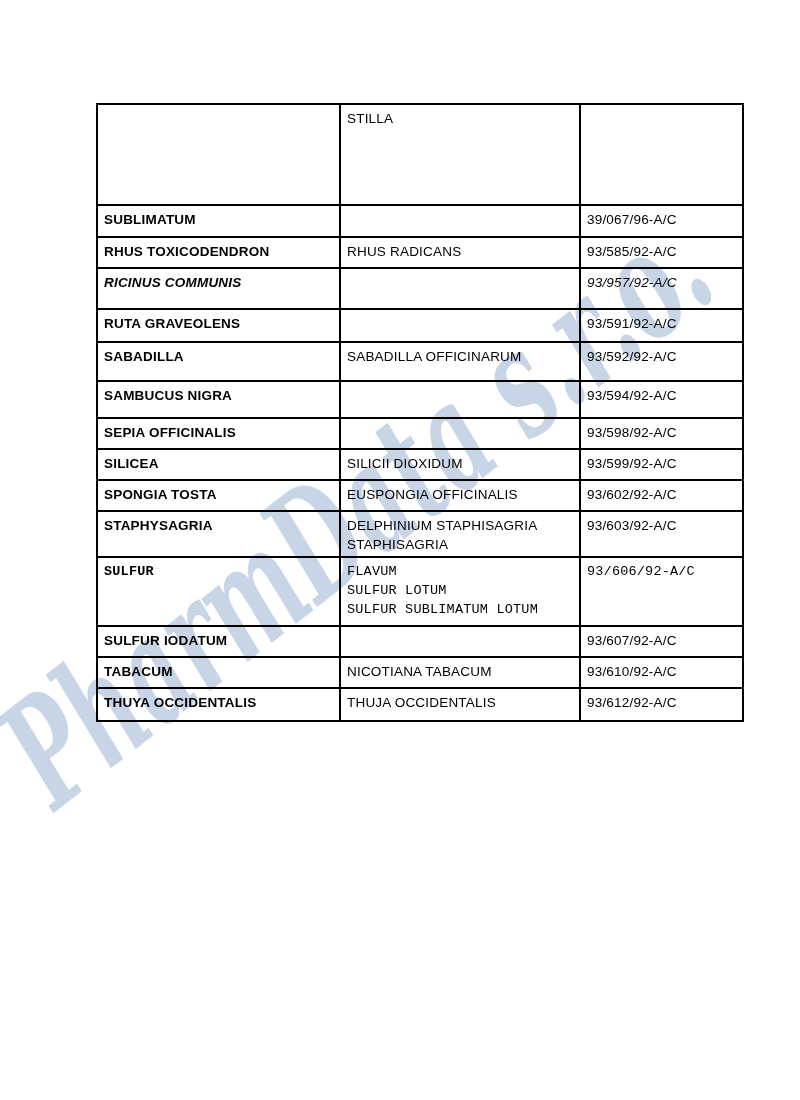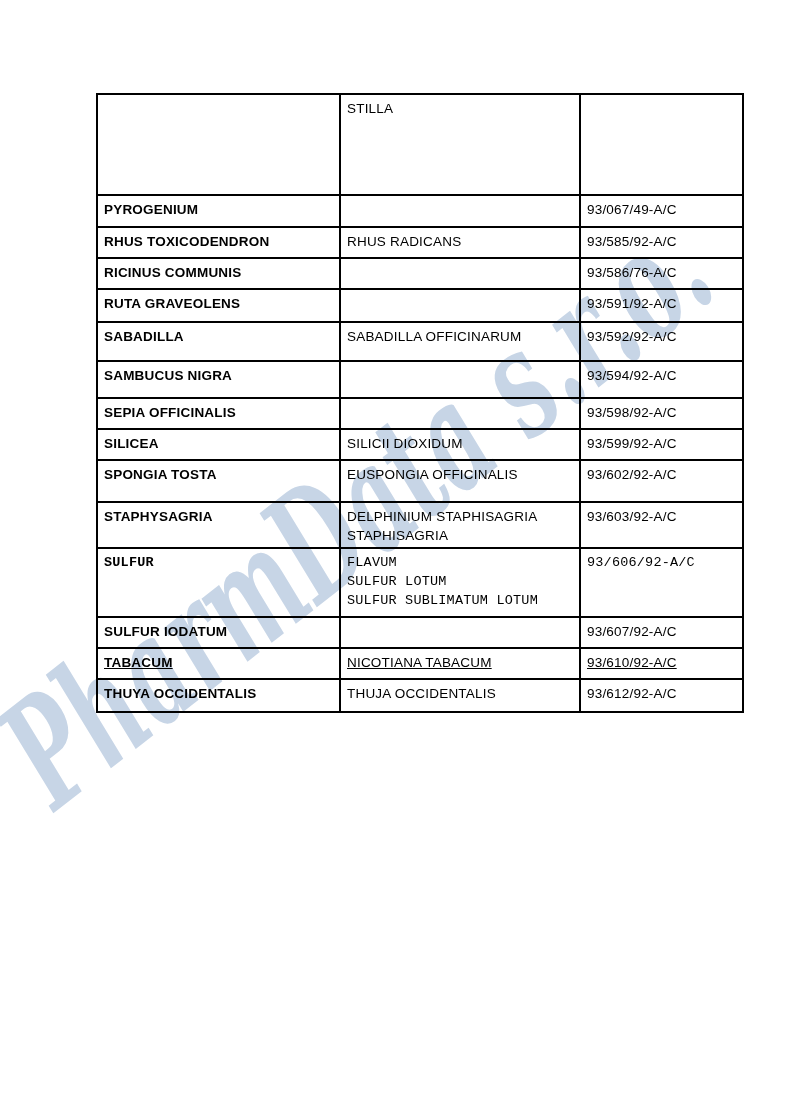--- a/index.html
+++ b/index.html
@@ -23,21 +23,21 @@
   .watermark-layer text {
     fill: #c7d5e6;
     font-family: "DejaVu Serif", serif;
     font-style: italic;
     font-weight: bold;
     font-size: 150px;
   }
   
   table.regtable {
     position: absolute;
-    left: 96px; top: 93px;
+    left: 96px; top: 103px;
     width: 620px;
     border-collapse: collapse;
     table-layout: fixed;
     background: transparent;
   }
   table.regtable td {
     border: 2px solid #000000;
     vertical-align: top;
     padding: 4px 6px 2px 6px;
     font-size: 13.5px;
@@ -62,33 +62,33 @@
   </svg>
 
   <table class="regtable">
     <tbody>
         <tr style="height: 101px;">
           <td class="col-name"></td>
           <td class="col-syn">STILLA</td>
           <td class="col-reg"></td>
         </tr>
         <tr style="height: 32px;">
-          <td class="col-name">PYROGENIUM</td>
+          <td class="col-name">SUBLIMATUM</td>
           <td class="col-syn"></td>
-          <td class="col-reg">93/067/49-A/C</td>
+          <td class="col-reg">39/067/96-A/C</td>
         </tr>
         <tr style="height: 31px;">
           <td class="col-name">RHUS TOXICODENDRON</td>
           <td class="col-syn">RHUS RADICANS</td>
           <td class="col-reg">93/585/92-A/C</td>
         </tr>
-        <tr style="height: 31px;">
+        <tr style="height: 41px; font-style: italic;">
           <td class="col-name">RICINUS COMMUNIS</td>
           <td class="col-syn"></td>
-          <td class="col-reg">93/586/76-A/C</td>
+          <td class="col-reg">93/957/92-A/C</td>
         </tr>
         <tr style="height: 33px;">
           <td class="col-name">RUTA GRAVEOLENS</td>
           <td class="col-syn"></td>
           <td class="col-reg">93/591/92-A/C</td>
         </tr>
         <tr style="height: 39px;">
           <td class="col-name">SABADILLA</td>
           <td class="col-syn">SABADILLA OFFICINARUM</td>
           <td class="col-reg">93/592/92-A/C</td>
@@ -101,21 +101,21 @@
         <tr style="height: 31px;">
           <td class="col-name">SEPIA OFFICINALIS</td>
           <td class="col-syn"></td>
           <td class="col-reg">93/598/92-A/C</td>
         </tr>
         <tr style="height: 31px;">
           <td class="col-name">SILICEA</td>
           <td class="col-syn">SILICII DIOXIDUM</td>
           <td class="col-reg">93/599/92-A/C</td>
         </tr>
-        <tr style="height: 42px;">
+        <tr style="height: 31px;">
           <td class="col-name">SPONGIA TOSTA</td>
           <td class="col-syn">EUSPONGIA OFFICINALIS</td>
           <td class="col-reg">93/602/92-A/C</td>
         </tr>
         <tr style="height: 31px;">
           <td class="col-name vmid">STAPHYSAGRIA</td>
           <td class="col-syn">DELPHINIUM STAPHISAGRIA
 STAPHISAGRIA</td>
           <td class="col-reg vmid">93/603/92-A/C</td>
         </tr>
@@ -124,21 +124,21 @@
           <td class="col-syn">FLAVUM
 SULFUR LOTUM
 SULFUR SUBLIMATUM LOTUM</td>
           <td class="col-reg vmid">93/606/92-A/C</td>
         </tr>
         <tr style="height: 31px;">
           <td class="col-name">SULFUR IODATUM</td>
           <td class="col-syn"></td>
           <td class="col-reg">93/607/92-A/C</td>
         </tr>
-        <tr style="height: 31px; text-decoration: underline;">
+        <tr style="height: 31px;">
           <td class="col-name">TABACUM</td>
           <td class="col-syn">NICOTIANA TABACUM</td>
           <td class="col-reg">93/610/92-A/C</td>
         </tr>
         <tr style="height: 33px;">
           <td class="col-name">THUYA OCCIDENTALIS</td>
           <td class="col-syn">THUJA OCCIDENTALIS</td>
           <td class="col-reg">93/612/92-A/C</td>
         </tr>
       </tbody>

